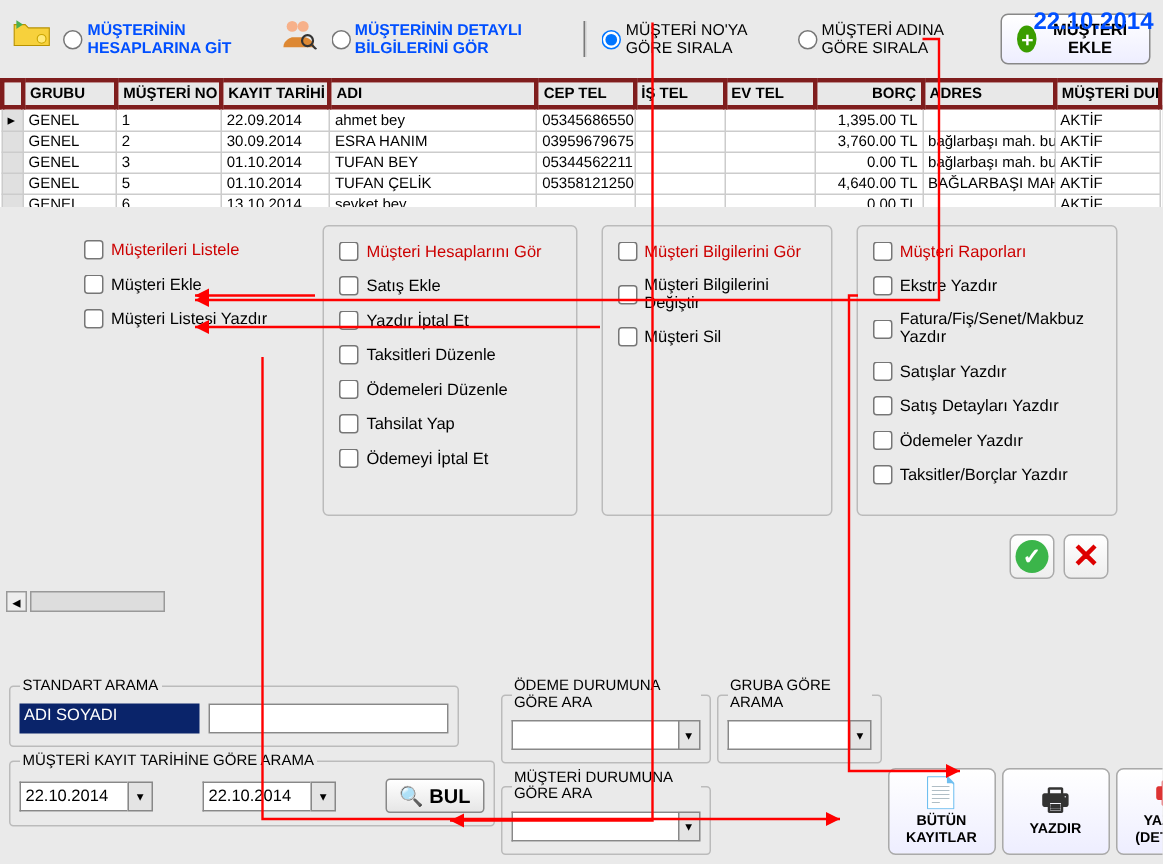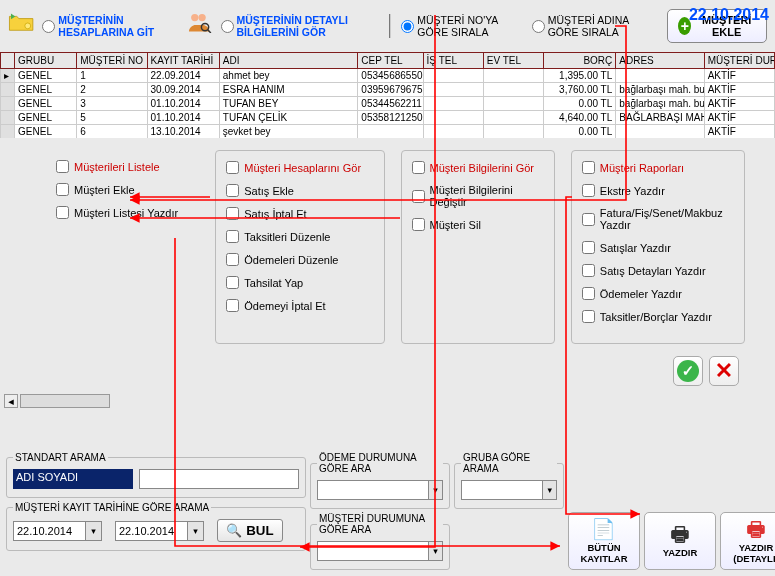--- a/index.html
+++ b/index.html
@@ -13,21 +13,21 @@
   .label-blue { color: #004fff; font-weight: bold; font-size: 11px; }
   .radio-row { display: flex; align-items: center; gap: 3px; font-size: 10.5px; margin-left: 4px; }
   .radio-row input[type=radio] { margin-top: 1px; }
   .sort-group { border-left: 2px groove #ccc; padding-left: 6px; display: flex; flex-direction: row; gap: 3px; margin-left: 4px; }
   .add-btn { border: 1px solid #888; border-radius: 5px; background: linear-gradient(#fff,#eef); padding: 4px 10px; display: flex; align-items: center; gap: 6px; font-weight: bold; font-size: 11px; cursor: pointer; }
   .add-btn .plus { width: 18px; height: 18px; border-radius: 50%; background: #3a9d00; color: #fff; display: flex; align-items: center; justify-content: center; font-weight: bold; font-size: 14px; }
   .date-top { color: #004fff; font-weight: bold; font-size: 16px; position: absolute; right: 6px; top: 6px; }
   
   
   .grid { width: 100%; border-collapse: collapse; background: #fff; font-size: 10px; table-layout: fixed; }
-  .grid th { background: #e8e8e8; border: 1px solid #7f1d1d; text-align: left; padding: 2px 3px; font-weight: normal; white-space: nowrap; overflow: hidden; }
+  .grid th { background: #e8e8e8; border: 3px solid #7f1d1d; text-align: left; padding: 2px 3px; font-weight: bold; white-space: nowrap; overflow: hidden; }
   .grid td { border: 1px solid #ccc; padding: 1px 3px; white-space: nowrap; overflow: hidden; }
   .grid tbody tr { background: #fff; }
   .row-indicator { width: 14px; background: #e0e0e0; border: 1px solid #999; }
   .grid-wrap { height: 86px; overflow: hidden; }
   
   
   .mid-area { display: flex; gap: 16px; padding: 12px 30px 8px 50px; }
   .chk-col { border: 1px solid #bbb; border-radius: 4px; padding: 10px 10px 10px 10px; position: relative; background: transparent; }
   .chk-col.noframe { border: none; padding: 10px 6px; }
   .chk-row { display: flex; align-items: center; gap: 5px; margin-bottom: 10px; font-size: 11px; }
@@ -49,21 +49,21 @@
   .scroll-stub .thumb { width: 90px; height: 14px; border: 1px solid #999; background: #ddd; margin-left: 2px;}
   .scroll-stub .arrow { width: 14px; height: 14px; border: 1px solid #999; background: #eee; display: flex; align-items: center; justify-content: center;}
   
   
   .filters { display: flex; gap: 4px; padding: 0 6px; position: absolute; bottom: 6px; left: 0; right: 0; }
   fieldset { border: 1px solid #bbb; border-radius: 3px; padding: 6px 6px 8px 6px; position: relative; align-items: flex-end; }
   legend { font-size: 10px; padding: 0 2px; }
   .input-flat { border: 1px solid #888; font-size: 11px; height: 20px; padding: 1px 2px; background: #fff; }
   .std-search { width: 300px; display: flex; gap: 6px; }
   .std-search .hilite { background: #0a246a; color: #fff; padding: 2px 3px; font-size: 11px; height: 20px; width: 120px; }
-  .date-search { width: 300px; display: flex; align-items: center; gap: 2px; }
+  .date-search { width: 300px; display: flex; align-items: center; gap: 22px; }
   .date-search select, .date-search .combo { width: 100px; }
   .bul-btn { border: 1px solid #888; border-radius: 3px; background: linear-gradient(#fff,#e6e6e6); padding: 3px 8px; display: flex; align-items: center; gap: 4px; cursor: pointer; font-weight: bold;}
   .bul-btn .mag { font-size: 13px; }
   .small-combo { width: 140px; }
   
   .big-buttons { display: flex; gap: 4px; }
   .big-btn { width: 72px; height: 58px; border: 1px solid #aaa; border-radius: 5px; background: linear-gradient(#fff,#eef); text-align: center; font-size: 9.5px; font-weight: bold; display: flex; flex-direction: column; align-items: center; justify-content: center; gap: 3px; cursor: pointer; padding: 2px;}
   .big-btn .ico { font-size: 20px; line-height: 20px; }
   .printer { color: #333; }
   .printer-red { color: #d33; }
@@ -243,21 +243,21 @@
     <div class="chk-row">
         <input type="checkbox" style="">
         <span class="red-label">Müşteri Hesaplarını Gör</span>
       </div>
     <div class="chk-row">
         <input type="checkbox" style="">
         <span>Satış Ekle</span>
       </div>
     <div class="chk-row">
         <input type="checkbox" style="">
-        <span>Satış İptal Et</span>
+        <span>Yazdır İptal Et</span>
       </div>
     <div class="chk-row">
         <input type="checkbox" style="">
         <span>Taksitleri Düzenle</span>
       </div>
     <div class="chk-row">
         <input type="checkbox" style="">
         <span>Ödemeleri Düzenle</span>
       </div>
     <div class="chk-row">

